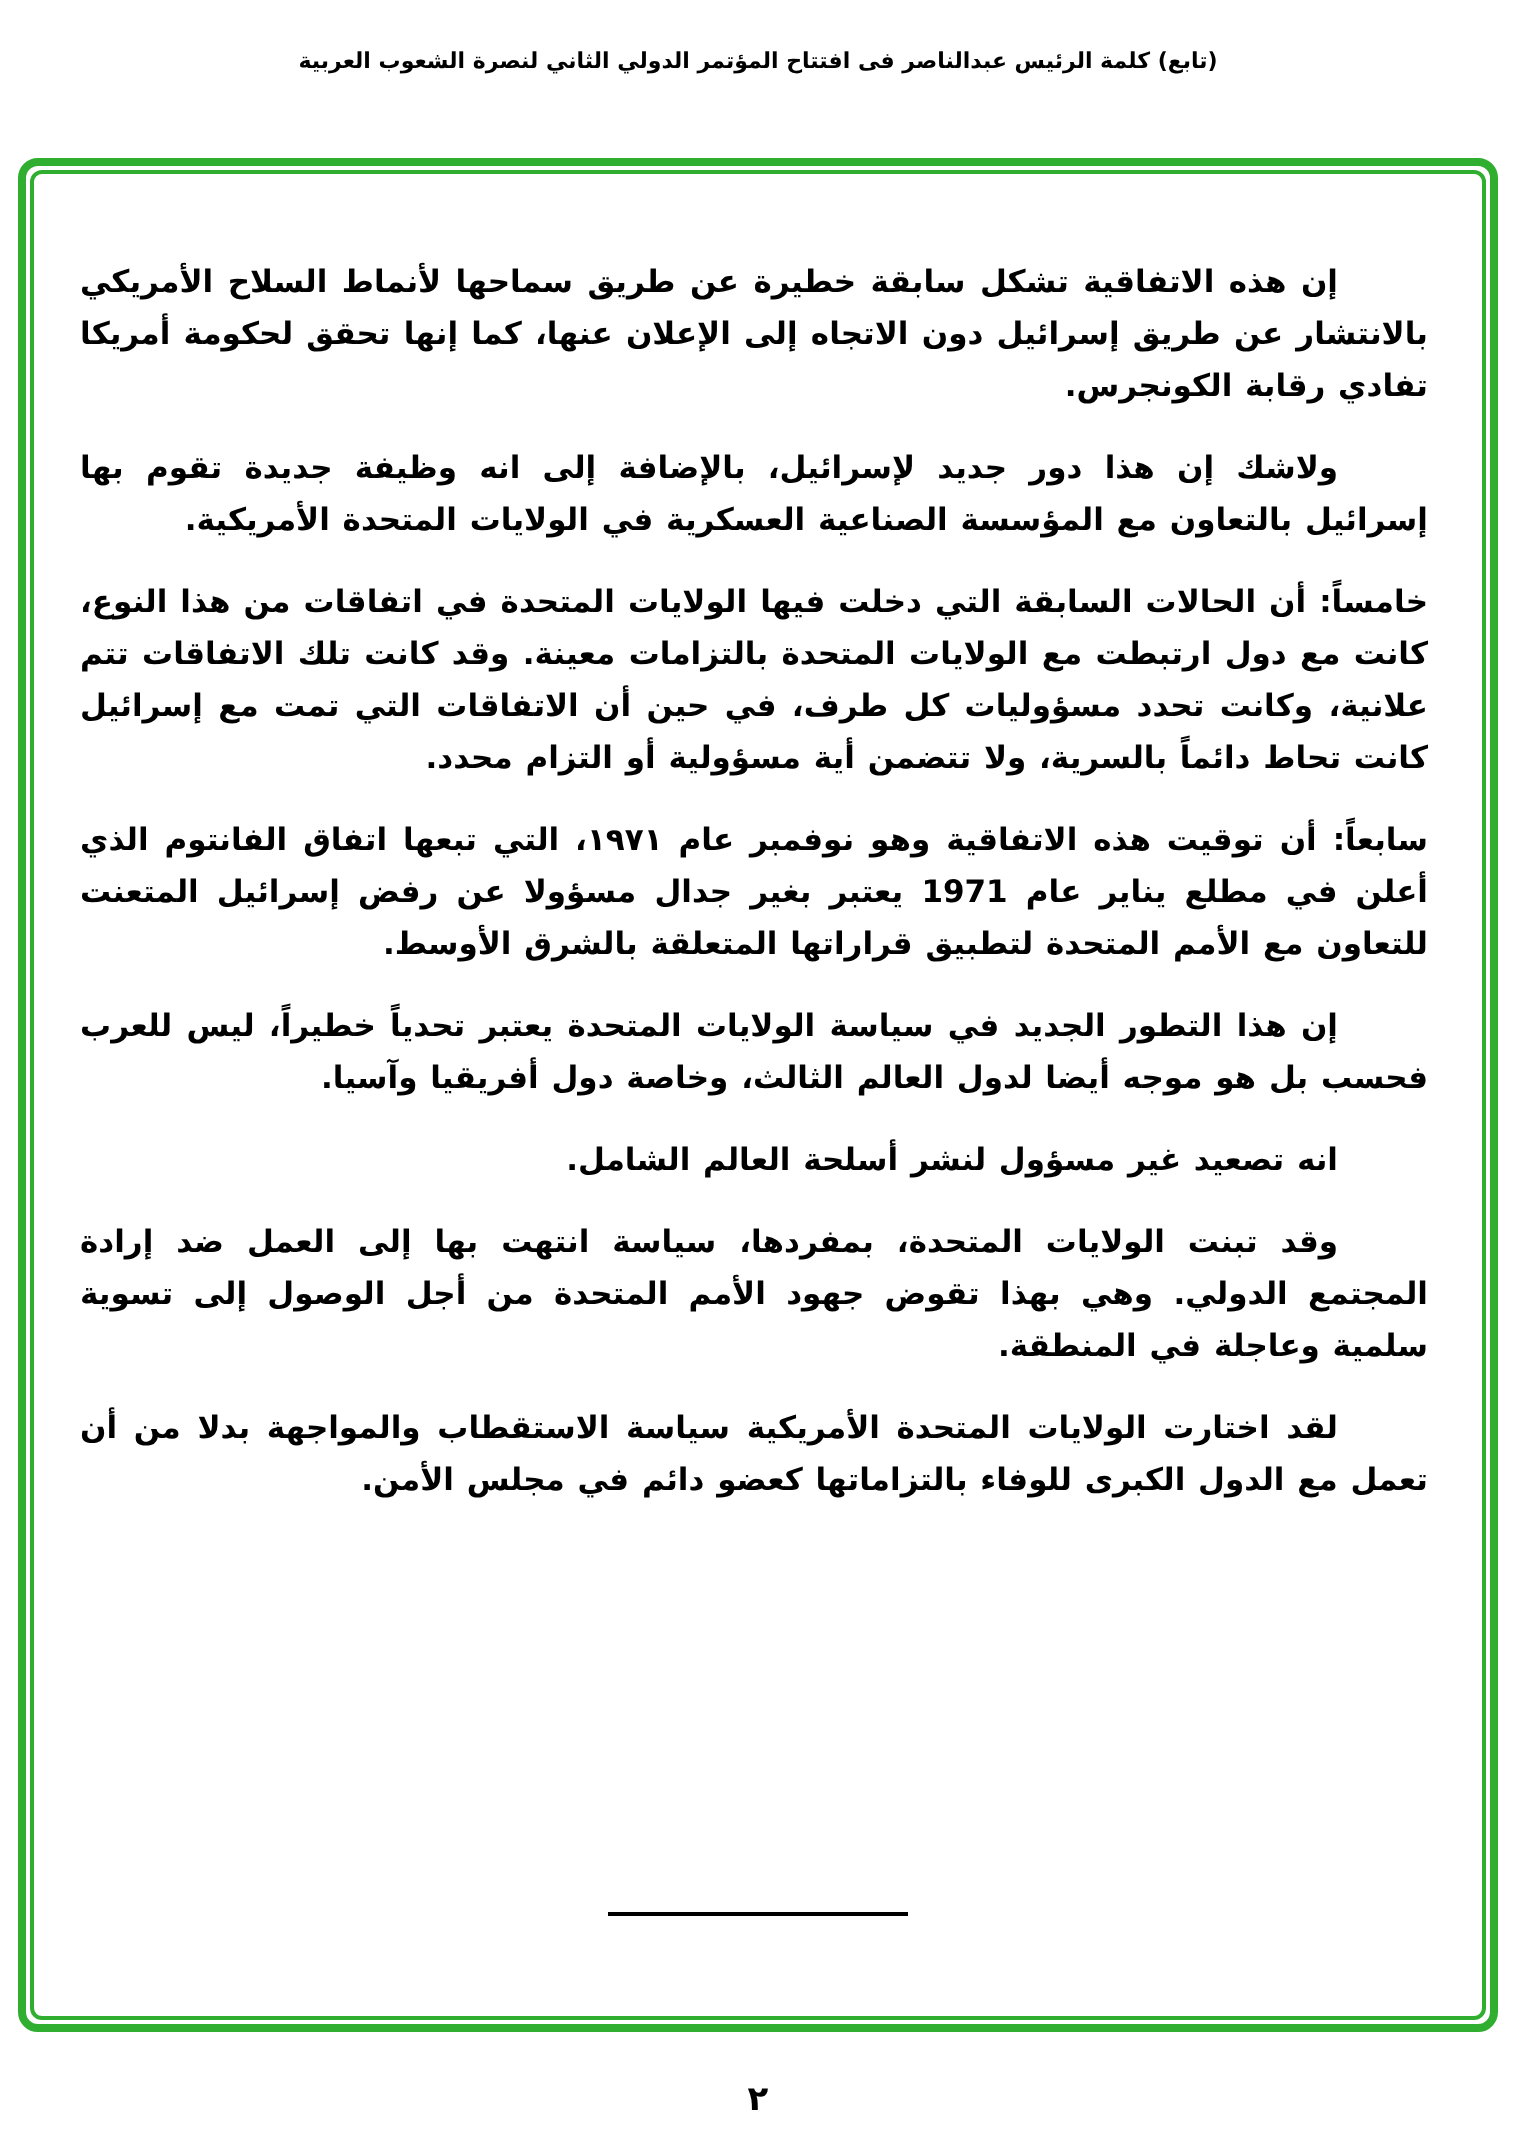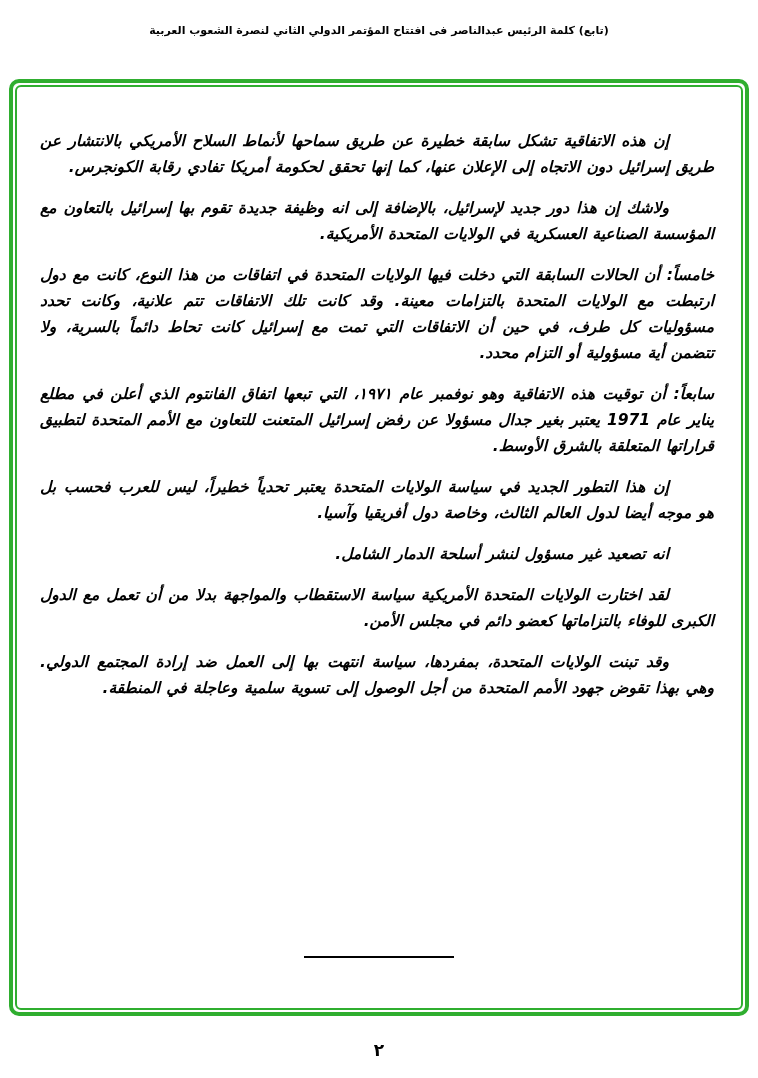--- a/index.html
+++ b/index.html
@@ -46,21 +46,20 @@
     border: 2px solid #2fae2f;
     border-radius: 6px;
   }
   .content {
     position: absolute;
     top: 128px;
     right: 44px;
     left: 40px;
     direction: rtl;
     text-align: justify;
-    font-style: italic;
   }
   .para {
     margin: 0 0 15px 0;
     font-size: 15.5px;
     line-height: 26px;
     font-weight: 700;
     word-spacing: 1px;
   }
   .para.indent {
     text-indent: 45px;
@@ -94,22 +93,22 @@
   <div class="frame-outer">
     <div class="frame-inner"></div>
   </div>
 
   <div class="content">
       <p class="para indent">إن هذه الاتفاقية تشكل سابقة خطيرة عن طريق سماحها لأنماط السلاح الأمريكي بالانتشار عن طريق إسرائيل دون الاتجاه إلى الإعلان عنها، كما إنها تحقق لحكومة أمريكا تفادي رقابة الكونجرس.</p>
       <p class="para indent">ولاشك إن هذا دور جديد لإسرائيل، بالإضافة إلى انه وظيفة جديدة تقوم بها إسرائيل بالتعاون مع المؤسسة الصناعية العسكرية في الولايات المتحدة الأمريكية.</p>
       <p class="para">خامساً: أن الحالات السابقة التي دخلت فيها الولايات المتحدة في اتفاقات من هذا النوع، كانت مع دول ارتبطت مع الولايات المتحدة بالتزامات معينة. وقد كانت تلك الاتفاقات تتم علانية، وكانت تحدد مسؤوليات كل طرف، في حين أن الاتفاقات التي تمت مع إسرائيل كانت تحاط دائماً بالسرية، ولا تتضمن أية مسؤولية أو التزام محدد.</p>
       <p class="para">سابعاً: أن توقيت هذه الاتفاقية وهو نوفمبر عام ١٩٧١، التي تبعها اتفاق الفانتوم الذي أعلن في مطلع يناير عام 1971 يعتبر بغير جدال مسؤولا عن رفض إسرائيل المتعنت للتعاون مع الأمم المتحدة لتطبيق قراراتها المتعلقة بالشرق الأوسط.</p>
       <p class="para indent">إن هذا التطور الجديد في سياسة الولايات المتحدة يعتبر تحدياً خطيراً، ليس للعرب فحسب بل هو موجه أيضا لدول العالم الثالث، وخاصة دول أفريقيا وآسيا.</p>
-      <p class="para indent">انه تصعيد غير مسؤول لنشر أسلحة الدمار الشامل.</p>
+      <p class="para indent">انه تصعيد غير مسؤول لنشر أسلحة العالم الشامل.</p>
+      <p class="para indent">وقد تبنت الولايات المتحدة، بمفردها، سياسة انتهت بها إلى العمل ضد إرادة المجتمع الدولي. وهي بهذا تقوض جهود الأمم المتحدة من أجل الوصول إلى تسوية سلمية وعاجلة في المنطقة.</p>
       <p class="para indent">لقد اختارت الولايات المتحدة الأمريكية سياسة الاستقطاب والمواجهة بدلا من أن تعمل مع الدول الكبرى للوفاء بالتزاماتها كعضو دائم في مجلس الأمن.</p>
-      <p class="para indent">وقد تبنت الولايات المتحدة، بمفردها، سياسة انتهت بها إلى العمل ضد إرادة المجتمع الدولي. وهي بهذا تقوض جهود الأمم المتحدة من أجل الوصول إلى تسوية سلمية وعاجلة في المنطقة.</p>
     </div>
 
   <div class="section-divider"></div>
 
   <div class="page-number">٢</div>
 
 </div>
 
 </body></html>

